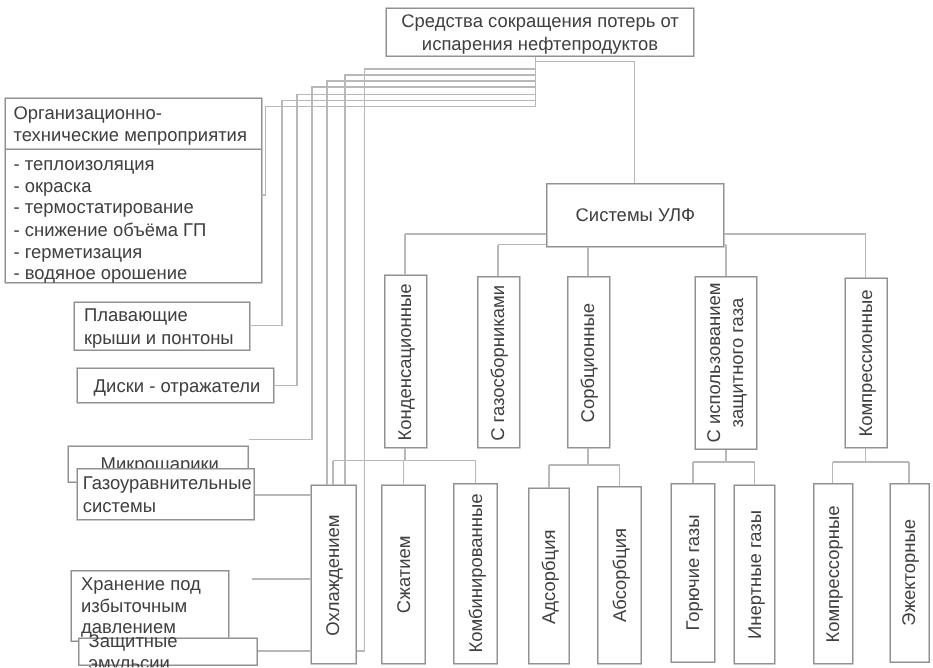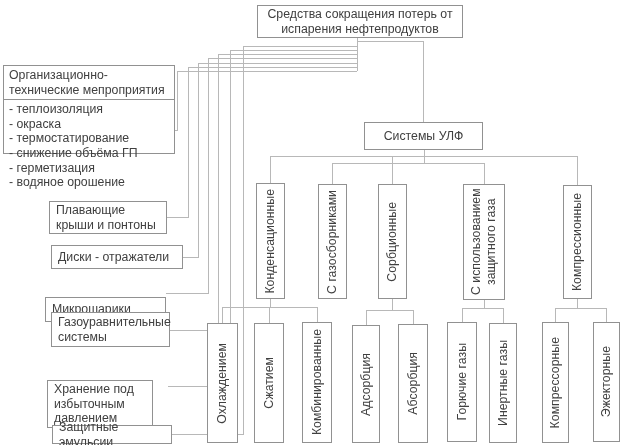--- a/index.html
+++ b/index.html
@@ -7,21 +7,21 @@
     position:relative; width:622px; height:445px;
     font-family:Liberation Sans, sans-serif;
     color:#404040; background:#ffffff; overflow:hidden;
   }
   .wires { position:absolute; left:0; top:0; width:622px; height:445px; }
   .box {
     position:absolute; box-sizing:border-box;
     background:#ffffff; border:1px solid #919191;
     font-size:12.3px; line-height:14.5px;
   }
-  .hbox { display:flex; align-items:center; }
+  .hbox { display:flex; align-items:center;justify-content:center; }
   .center { justify-content:center; text-align:center; }
   .vbox { display:flex; align-items:center; justify-content:center; }
   .vt {
     writing-mode:vertical-rl; transform:rotate(180deg);
     white-space:nowrap; line-height:15px; text-align:center;
   }
   .vt.wrap { white-space:normal; }
   .org-head { padding:2px 4px 2px 5px; height:29px; border-bottom:1px solid #919191; }
   .org-list { padding:2px 4px 0 5px; }
   .org-item { height:14.7px; line-height:14.7px; white-space:nowrap; }
@@ -58,21 +58,21 @@
     <path d="M270,298 V307 M222,307 H317 M222,307 V323 M269,307 V323 M317,307 V322"></path>
     <path d="M392,298 V310 M366,310 H413 M366,310 V325 M413,310 V324"></path>
     <path d="M484,299 V308 M462,308 H503 M462,308 V322 M503,308 V323"></path>
     <path d="M577,298 V308 M555,308 H606 M555,308 V322 M606,308 V322"></path>
   </svg>
 
   <div class="box hbox center" style="left:257px;top:5px;width:206px;height:33px;">
     <span>Средства сокращения потерь от испарения нефтепродуктов</span>
   </div>
 
-  <div class="box" style="left:3px;top:65px;width:172px;height:89px;padding:0;">
+  <div class="box" style="left:3px;top:65px;width:172px;height:124px;padding:0;">
     <div class="org-head">Организационно-технические мепроприятия</div>
     <div class="org-list">
       <div class="org-item">- теплоизоляция</div>
       <div class="org-item">- окраска</div>
       <div class="org-item">- термостатирование</div>
       <div class="org-item">- снижение объёма ГП</div>
       <div class="org-item">- герметизация</div>
       <div class="org-item">- водяное орошение</div>
     </div>
   </div>
@@ -89,21 +89,21 @@
   <div class="box hbox pad" style="left:51px;top:312px;width:119px;height:35px;">
     <span>Газоуравнительные системы</span>
   </div>
   <div class="box hbox pad" style="left:47px;top:380px;width:106px;height:48px;">
     <span>Хранение под избыточным давлением</span>
   </div>
   <div class="box hbox pad" style="left:52px;top:425px;width:120px;height:19px;">
     <span>Защитные эмульсии</span>
   </div>
 
-  <div class="box hbox center" style="left:364px;top:122px;width:119px;height:28px;">
+  <div class="box hbox center" style="left:364px;top:122px;width:119px;height:43px;">
     <span>Системы УЛФ</span>
   </div>
 
   <div class="box vbox" style="left:256px;top:183px;width:29px;height:116px;">
     <span class="vt">Конденсационные</span>
   </div>
   <div class="box vbox" style="left:318px;top:184px;width:29px;height:115px;">
     <span class="vt">С газосборниками</span>
   </div>
   <div class="box vbox" style="left:378px;top:184px;width:29px;height:115px;">

